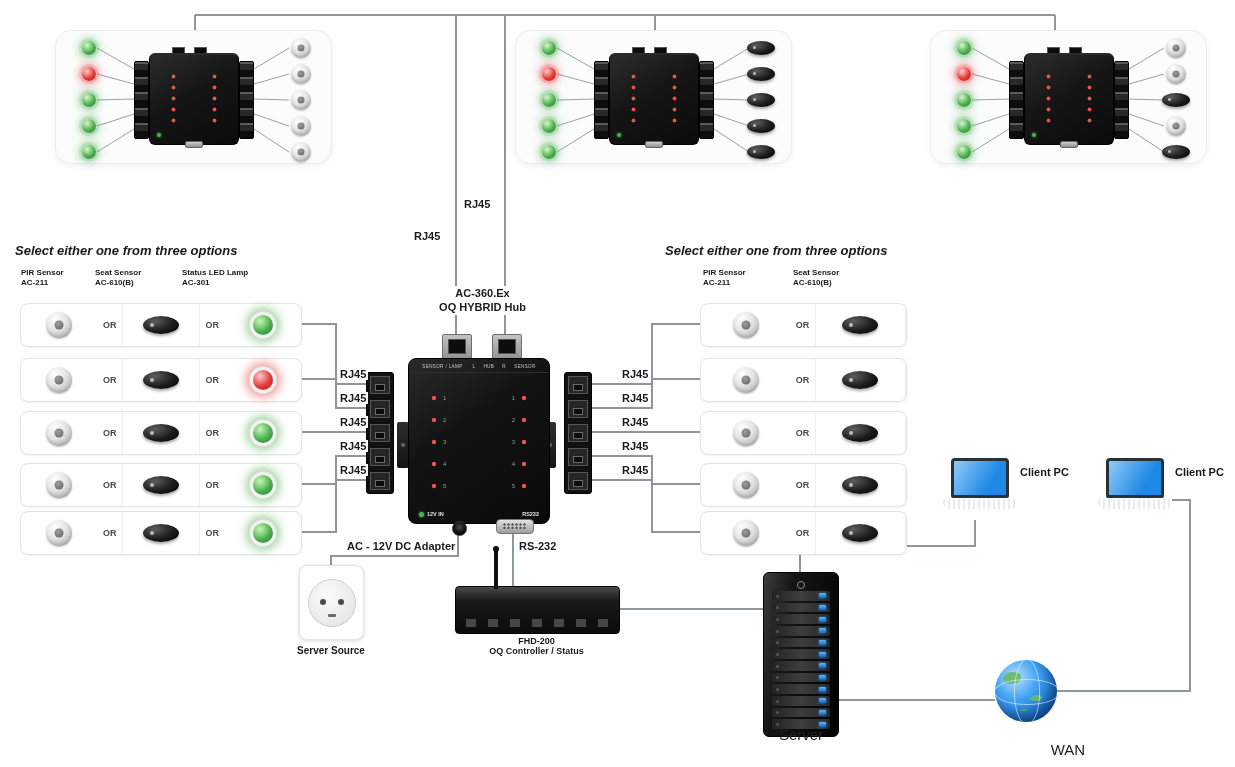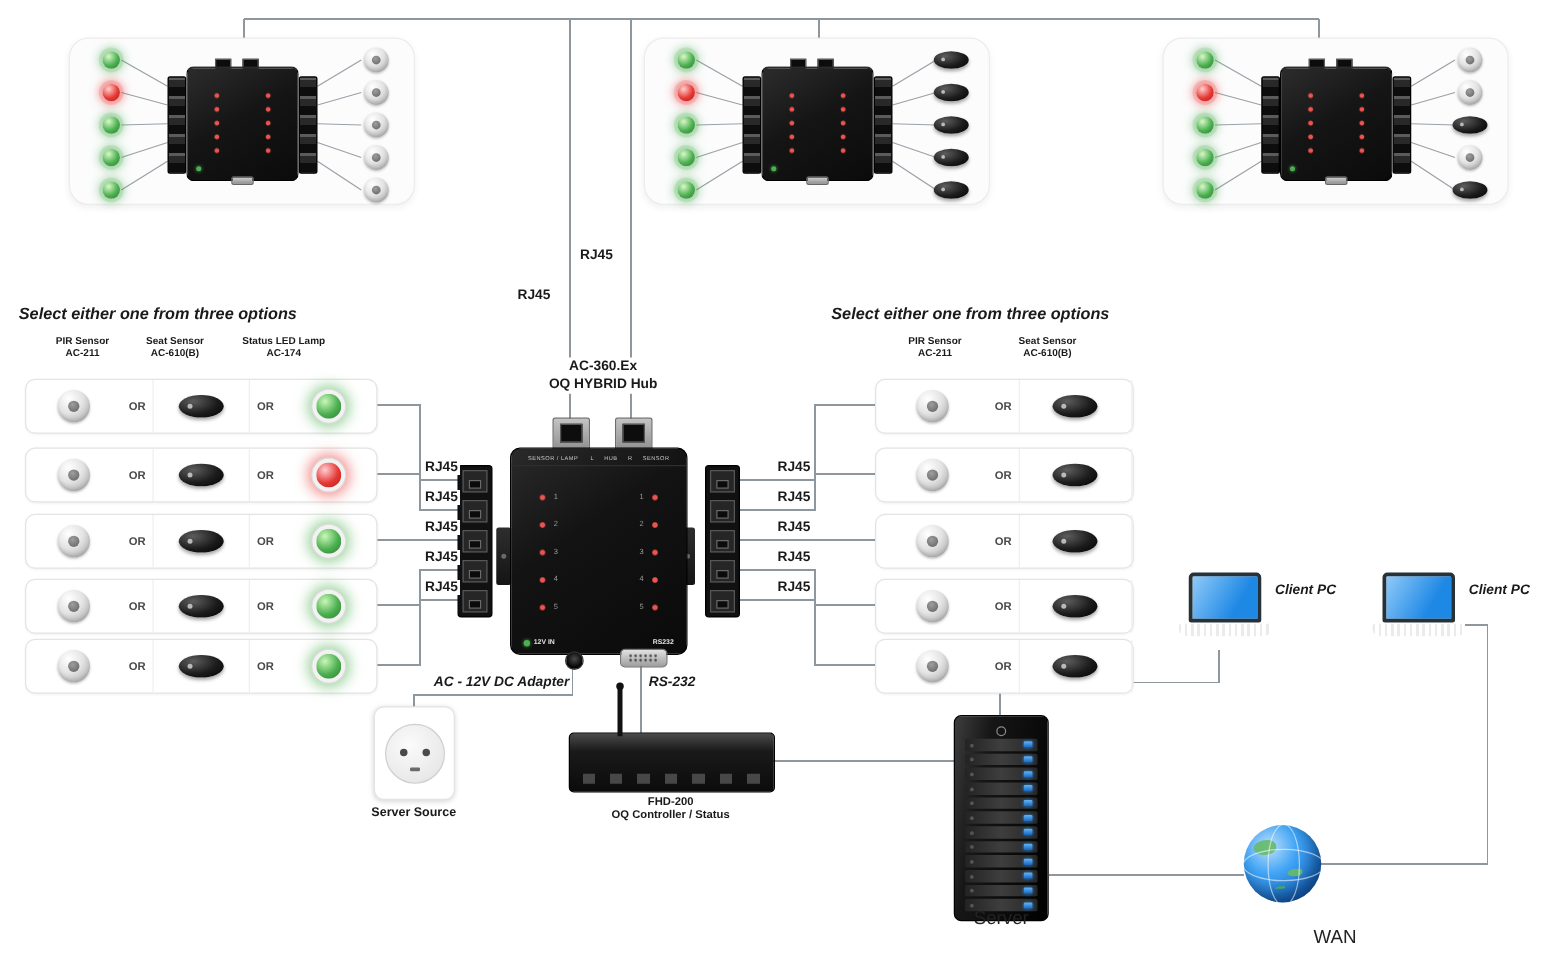--- a/index.html
+++ b/index.html
@@ -110,27 +110,27 @@
         background:#cfcfcf; opacity:.85; }
   .lamp { display:inline-block; width:20px; height:20px; border-radius:50%; border:3px solid #f2f2f2; }
   .lamp[data-color="green"] { background:radial-gradient(circle at 35% 30%, #c8f7b8, #4caf50 55%, #2e7d32);
         box-shadow:0 0 0 1px #ddd, 0 0 10px 4px rgba(76,175,80,.55); }
   .lamp[data-color="red"] { background:radial-gradient(circle at 35% 30%, #ffcdd2, #e53935 55%, #b71c1c);
         box-shadow:0 0 0 1px #ddd, 0 0 10px 4px rgba(229,57,53,.55); }
 
   
   .lab { position:absolute; z-index:3; }
   .selhead { font-size:13px; font-weight:bold;font-style:italic; }
-  .colhead { width:90px; text-align:center; font-size:8px; font-weight:normal; line-height:1.3; }
+  .colhead { width:90px; font-size:8px; font-weight:normal; line-height:1.3; }
   .colhead b { display:block; }
   .rj45lab { font-size:11px; font-weight:bold; background:#fff; padding:0 2px; }
   .hubtitle { left:425px; top:286px; width:115px; text-align:center; font-size:11px; font-weight:bold;
         background:#fff; line-height:1.3; }
   .hubtitle b { display:block; }
-  .boldlab { font-size:11px; font-weight:bold;font-style:italic; }
+  .boldlab { font-size:11px; font-weight:bold; }
   .devlab { font-size:10px; font-weight:bold; text-align:center; }
   .devlab b { display:block; }
   .biglab { font-size:15px; color:#222; text-align:center; }
 
   
   .outletbox { position:absolute; left:299px; top:565px; width:63px; height:73px; background:#fff;
         border:1px solid #e3e3e3; border-radius:8px; box-shadow:0 1px 4px rgba(0,0,0,.15);
         display:flex; align-items:center; justify-content:center; z-index:2; }
   .outlet { position:relative; width:46px; height:46px; border-radius:50%;
         background:radial-gradient(circle at 40% 35%, #fbfbfb, #e9e9e9 70%, #dcdcdc); border:1px solid #cfcfcf; }
@@ -396,21 +396,21 @@
   <div class="lab colhead" style="left:21px;top:268px">
     <b>PIR Sensor</b>
     <b>AC-211</b>
   </div>
   <div class="lab colhead" style="left:95px;top:268px">
     <b>Seat Sensor</b>
     <b>AC-610(B)</b>
   </div>
   <div class="lab colhead" style="left:182px;top:268px">
     <b>Status LED Lamp</b>
-    <b>AC-174</b>
+    <b>AC-301</b>
   </div>
 
   <div class="orow lr" style="left:20px;top:303px">
     <div class="ocell">
         <i class="s-dome"></i>
       </div>
     <b class="or">OR</b>
     <div class="ocell mid">
         <i class="s-oval"></i>
       </div>

